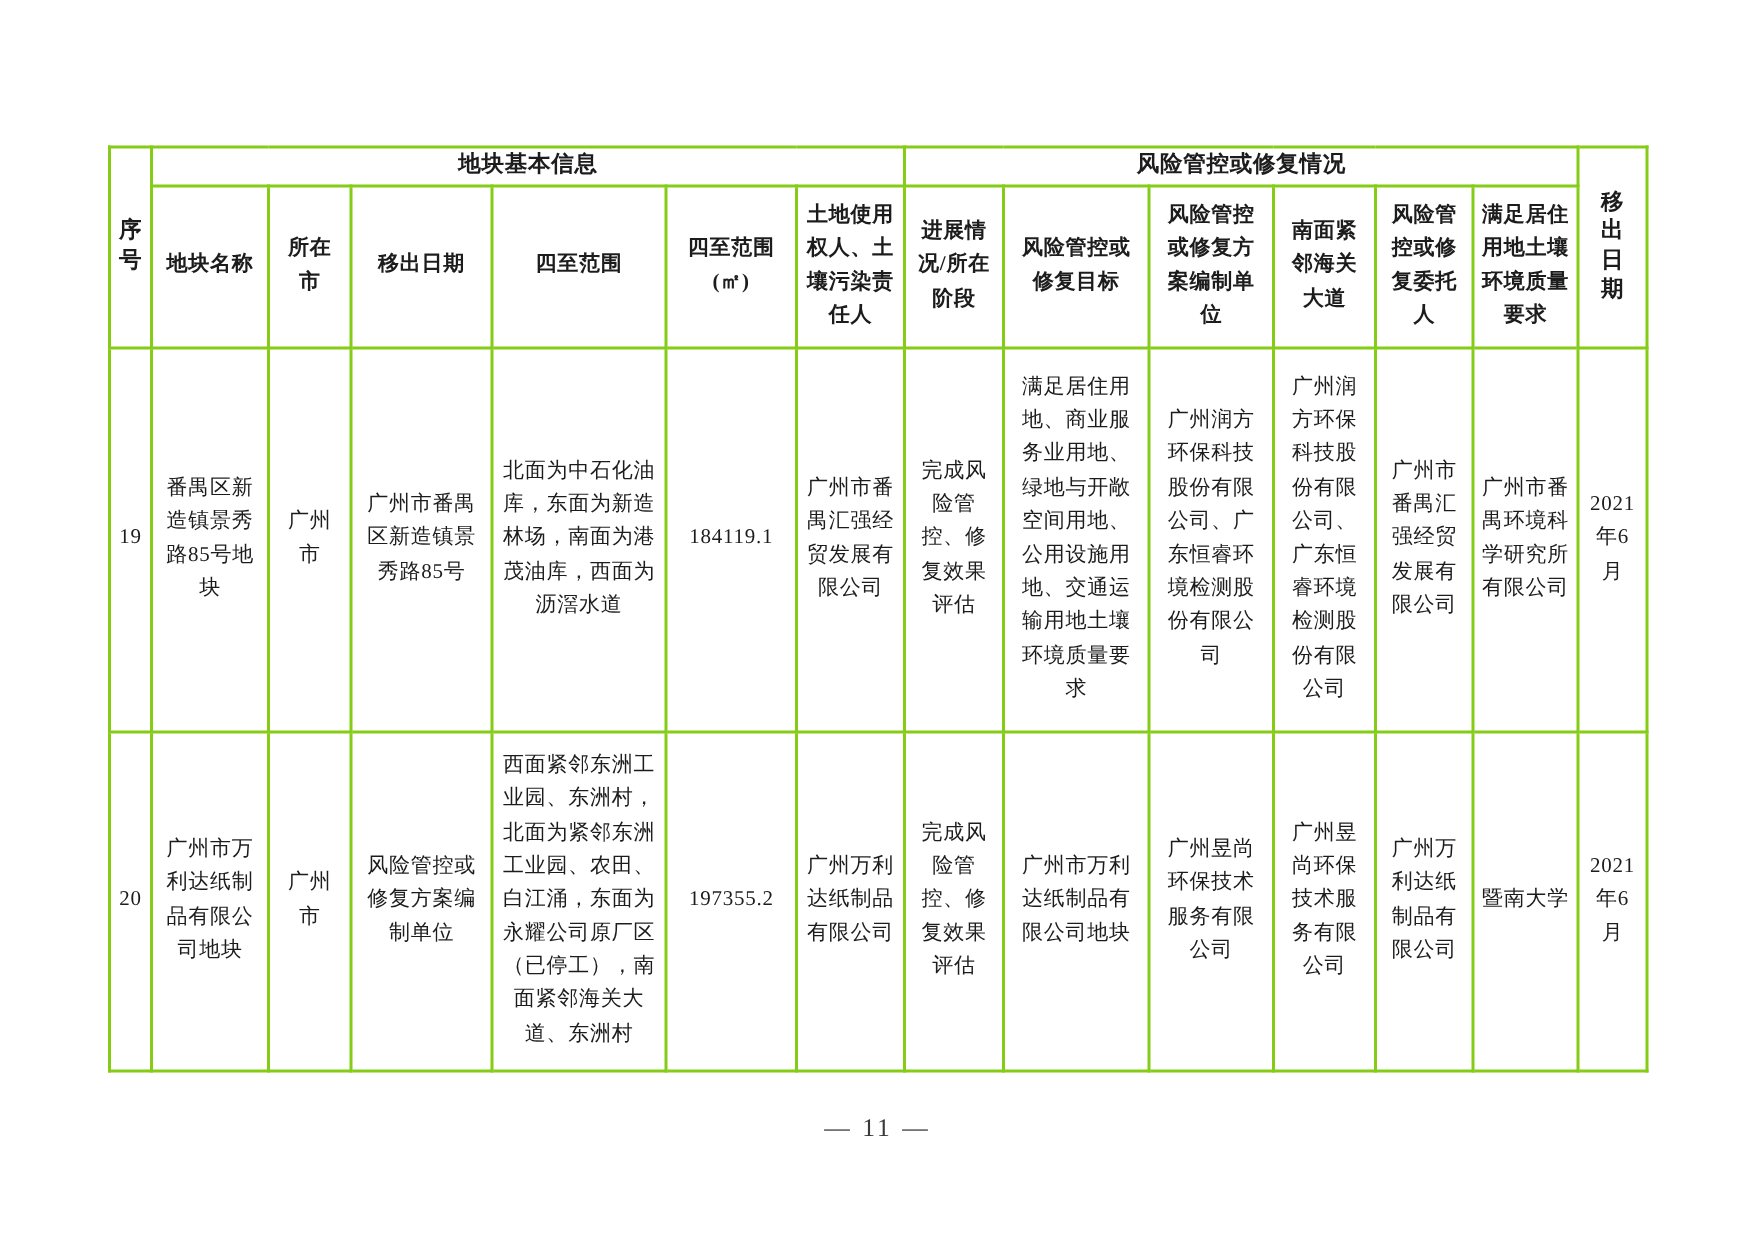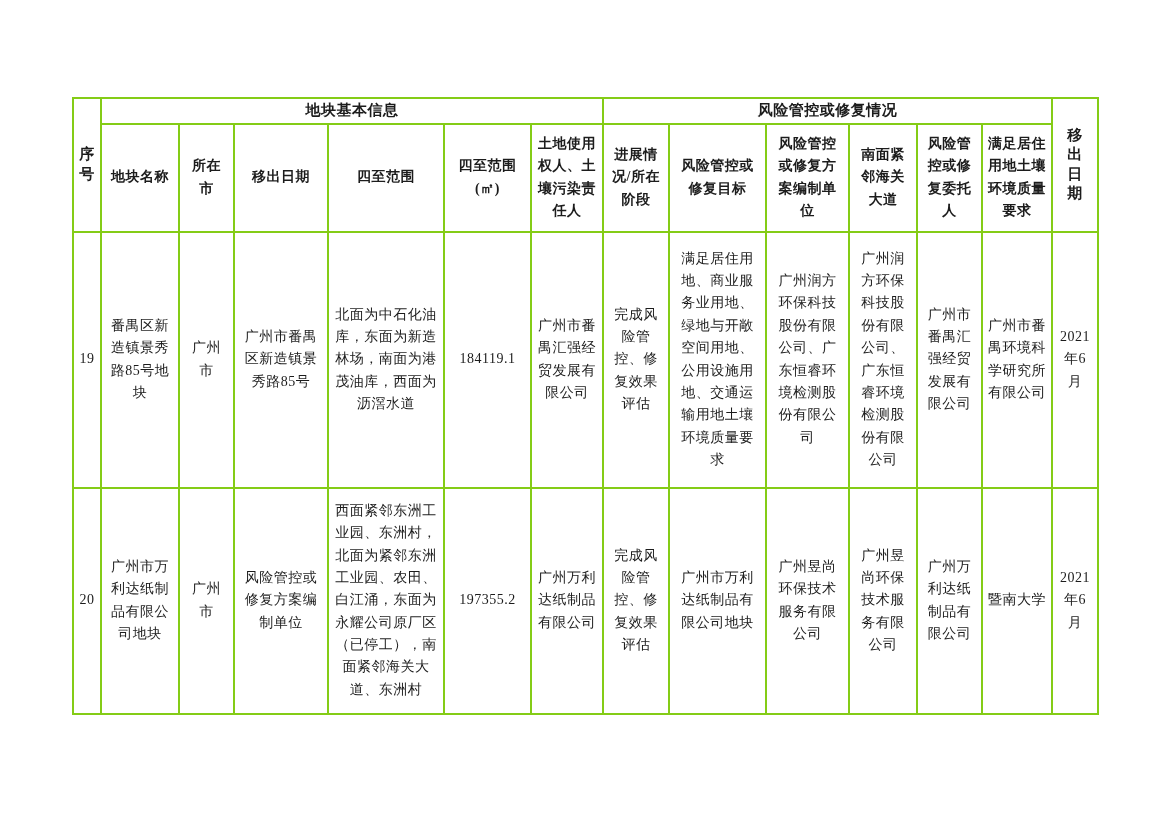--- a/index.html
+++ b/index.html
@@ -127,14 +127,15 @@
         <td>广州市万利达纸制品有限公司地块</td>
         <td>广州昱尚环保技术服务有限公司</td>
         <td>广州昱尚环保技术服务有限公司</td>
         <td>广州万利达纸制品有限公司</td>
         <td>暨南大学</td>
         <td>2021年6月</td>
       </tr>
     </tbody>
   </table>
 
+  <div class="footer">— 11 —</div>
 
 </div>
 
 </body></html>

